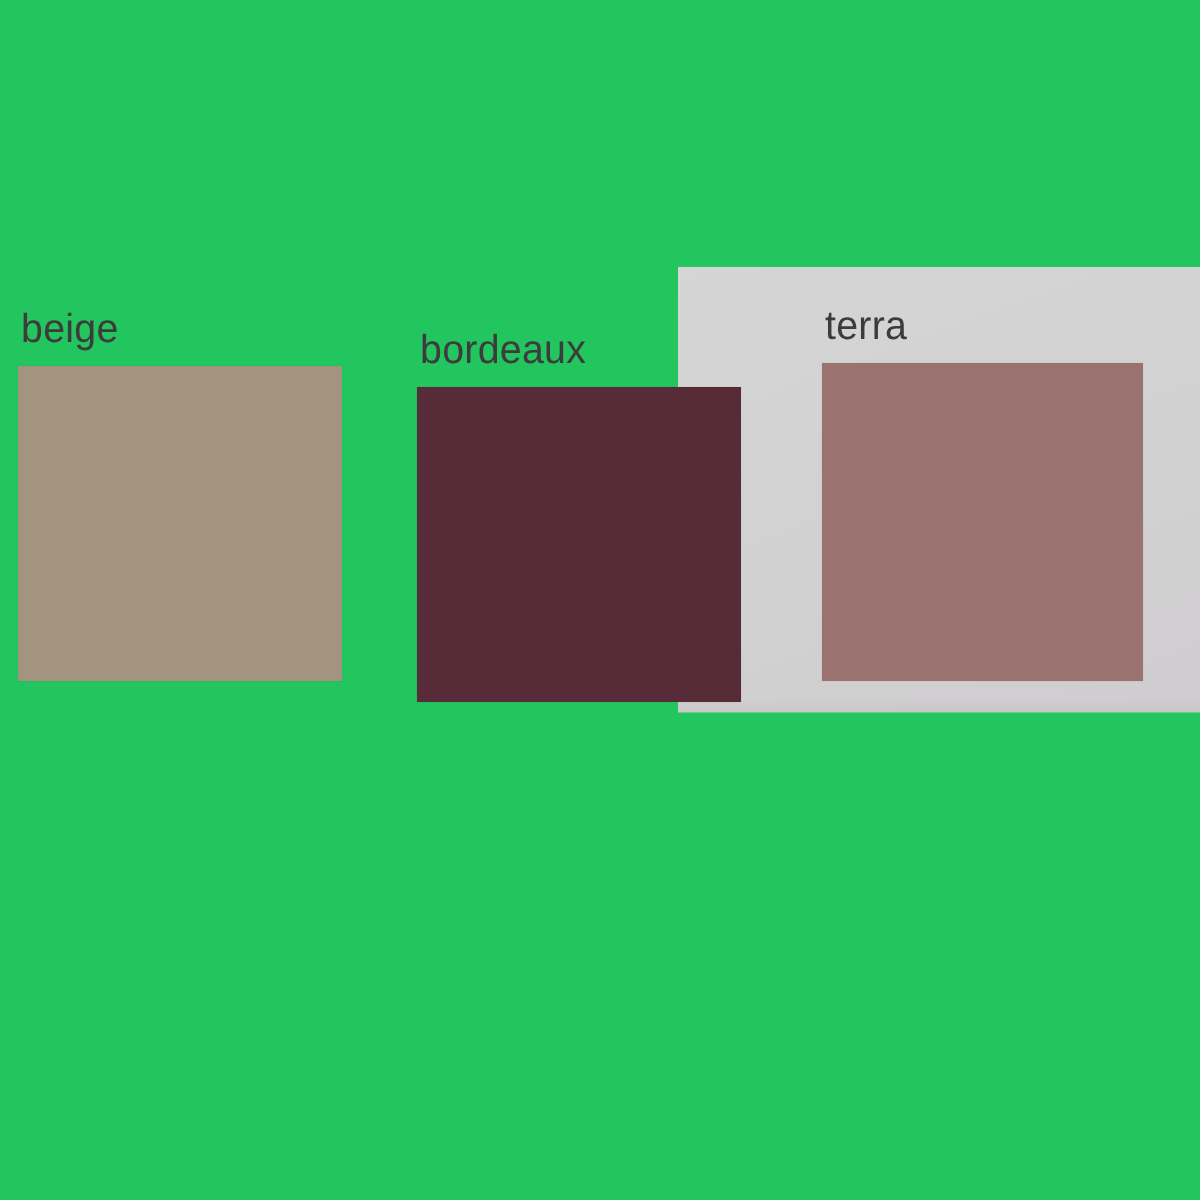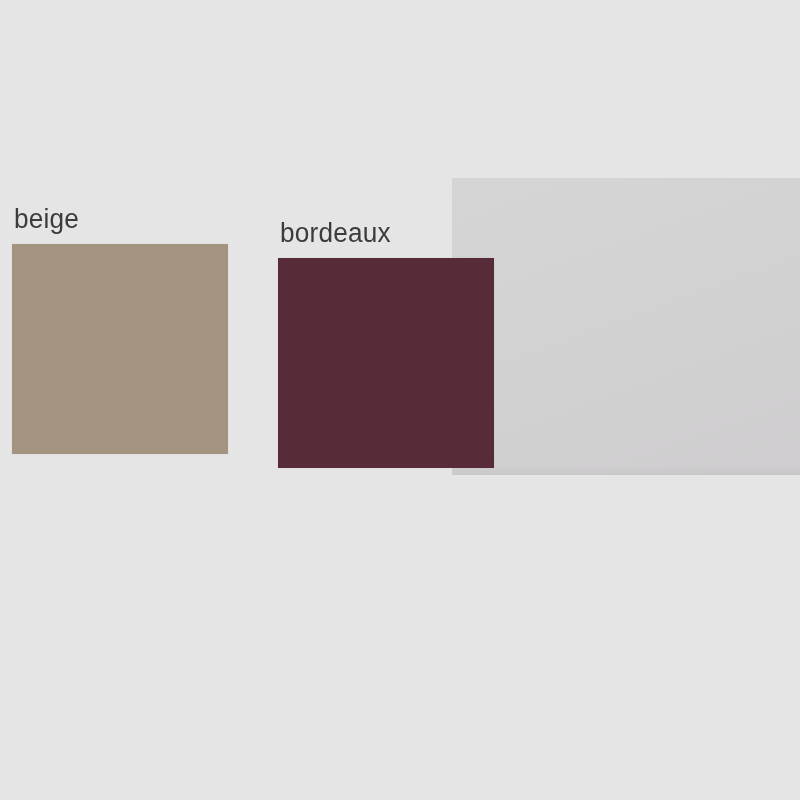--- a/index.html
+++ b/index.html
@@ -69,28 +69,32 @@
   #group-terra     { left: 548px; top: 204px; }
 
   
   #chip-beige    { width: 216px; height: 210px; }
   #chip-bordeaux { width: 216px; height: 210px; }
   #chip-terra    { width: 214px; height: 212px; }
 </style>
 </head>
 <body>
 
-<div id="canvas" style="background: #e5e5e5;">
+<div id="canvas" style="background: #22c55e;">
 
   <div class="backdrop-panel" style="--panel: #D2D1D2;"></div>
 
   <div class="swatch-group" id="group-beige">
     <div class="swatch-label" style="color: rgb(61, 59, 60);">beige</div>
     <div class="swatch-chip" id="chip-beige" style="background-color: rgb(163, 148, 127);"></div>
   </div>
 
   <div class="swatch-group" id="group-bordeaux">
     <div class="swatch-label" style="color: rgb(61, 59, 60);">bordeaux</div>
     <div class="swatch-chip" id="chip-bordeaux" style="background-color: rgb(88, 43, 56);"></div>
   </div>
 
+  <div class="swatch-group" id="group-terra">
+    <div class="swatch-label" style="color: rgb(61, 59, 60);">terra</div>
+    <div class="swatch-chip" id="chip-terra" style="background-color: rgb(154, 114, 112);"></div>
+  </div>
 
 </div>
 
 </body></html>

